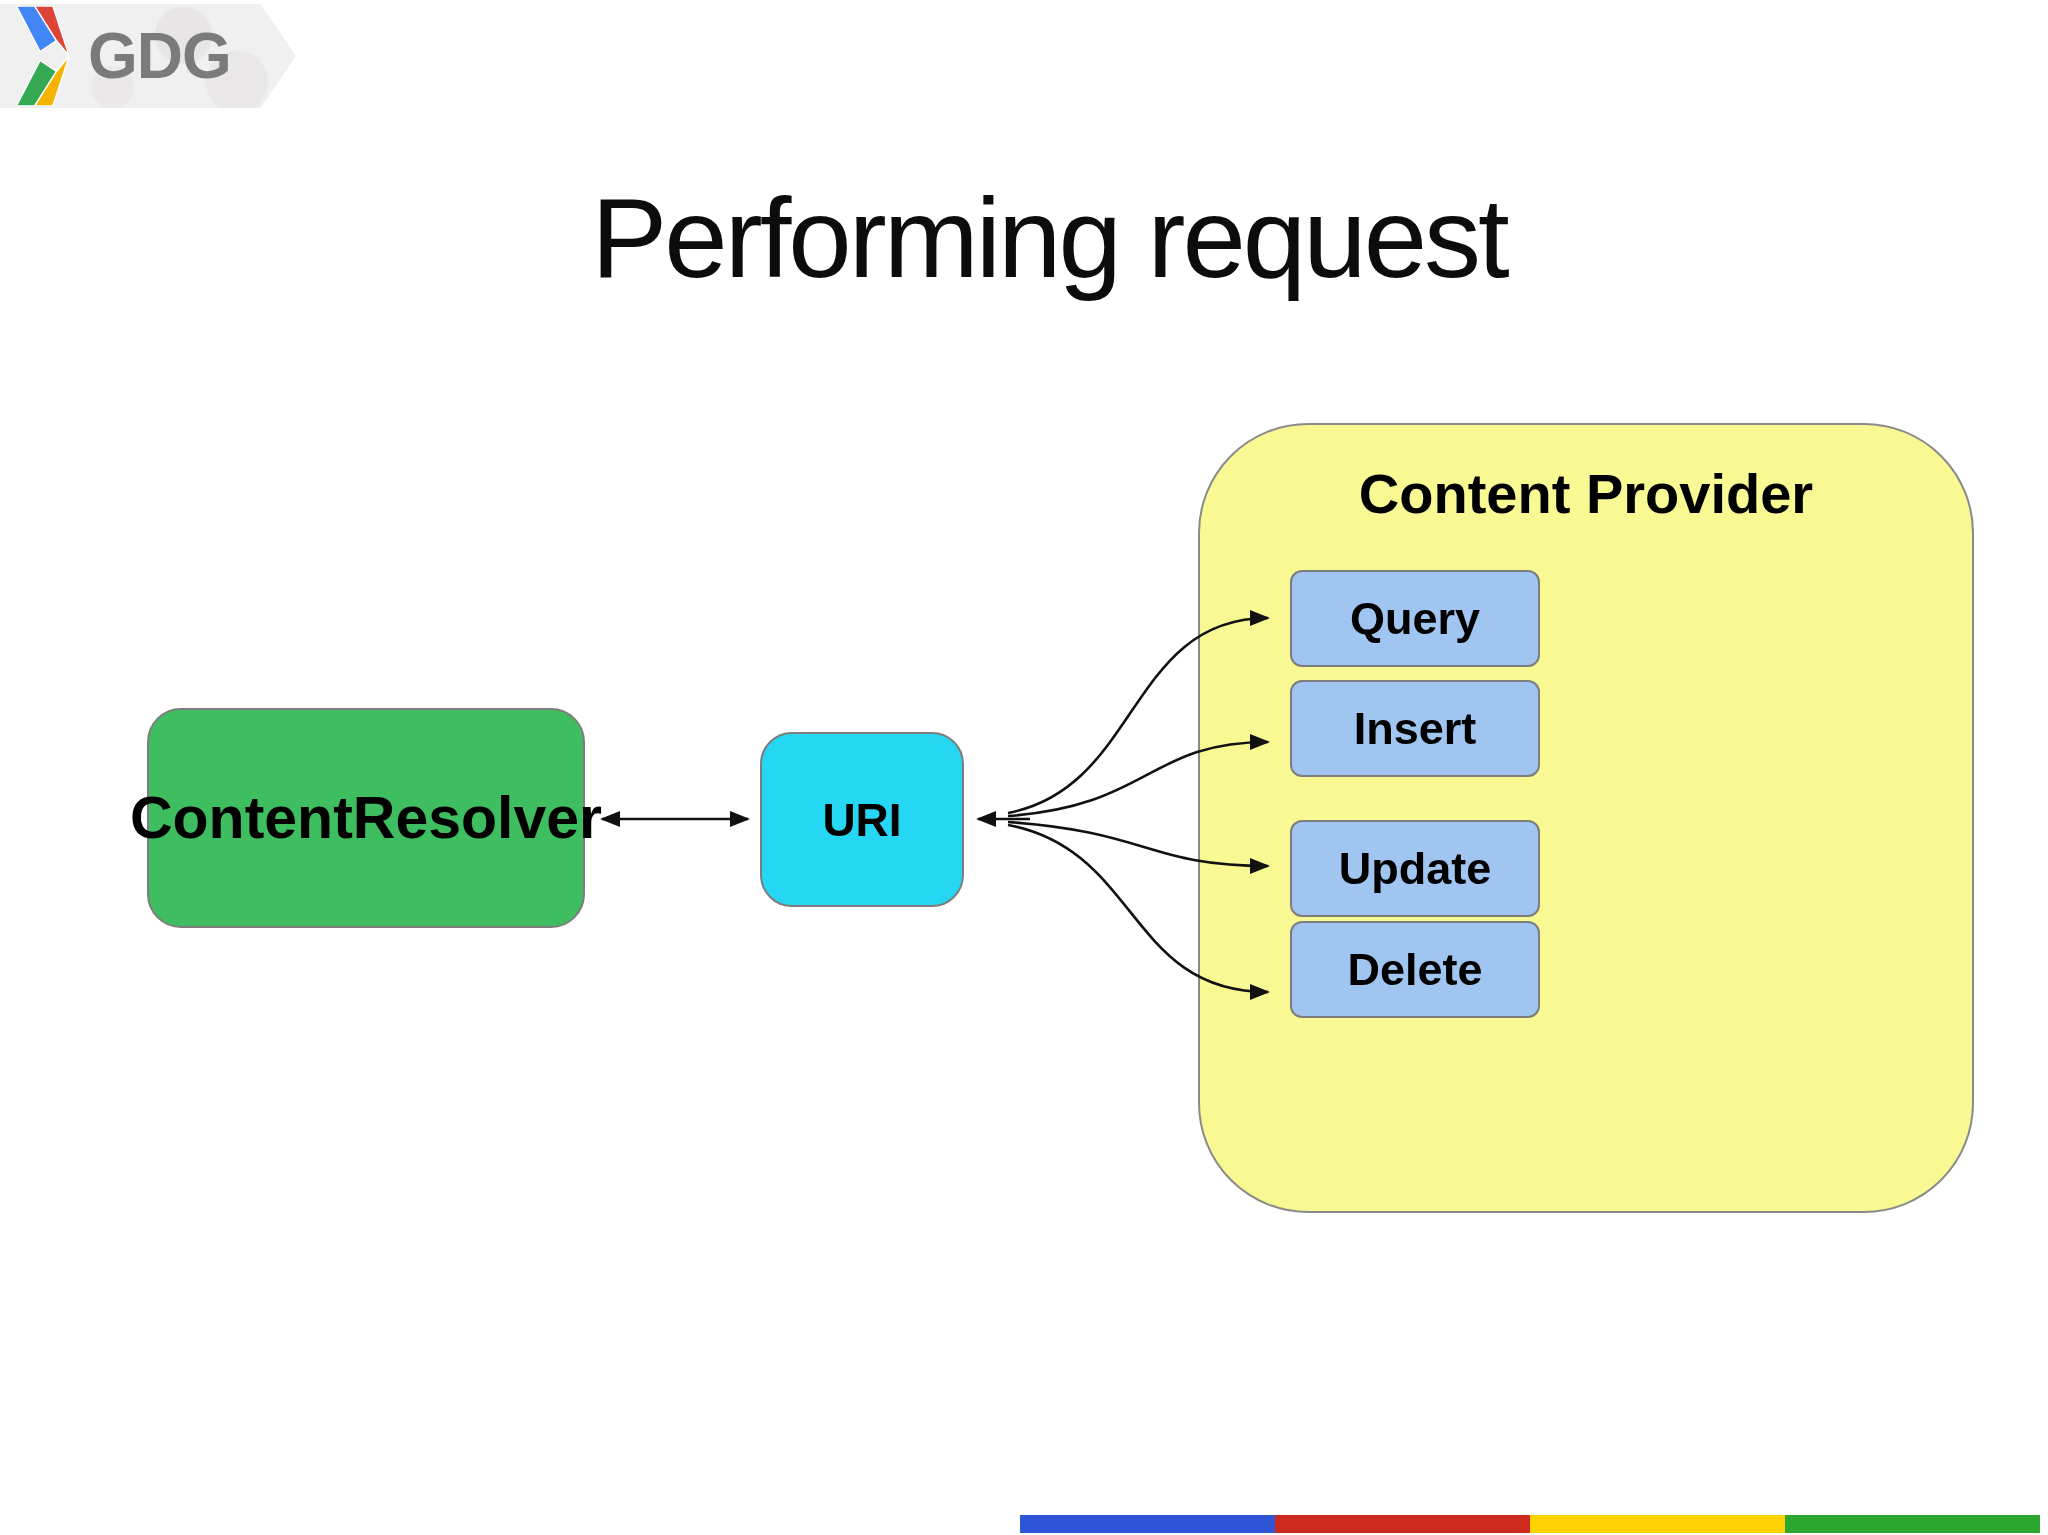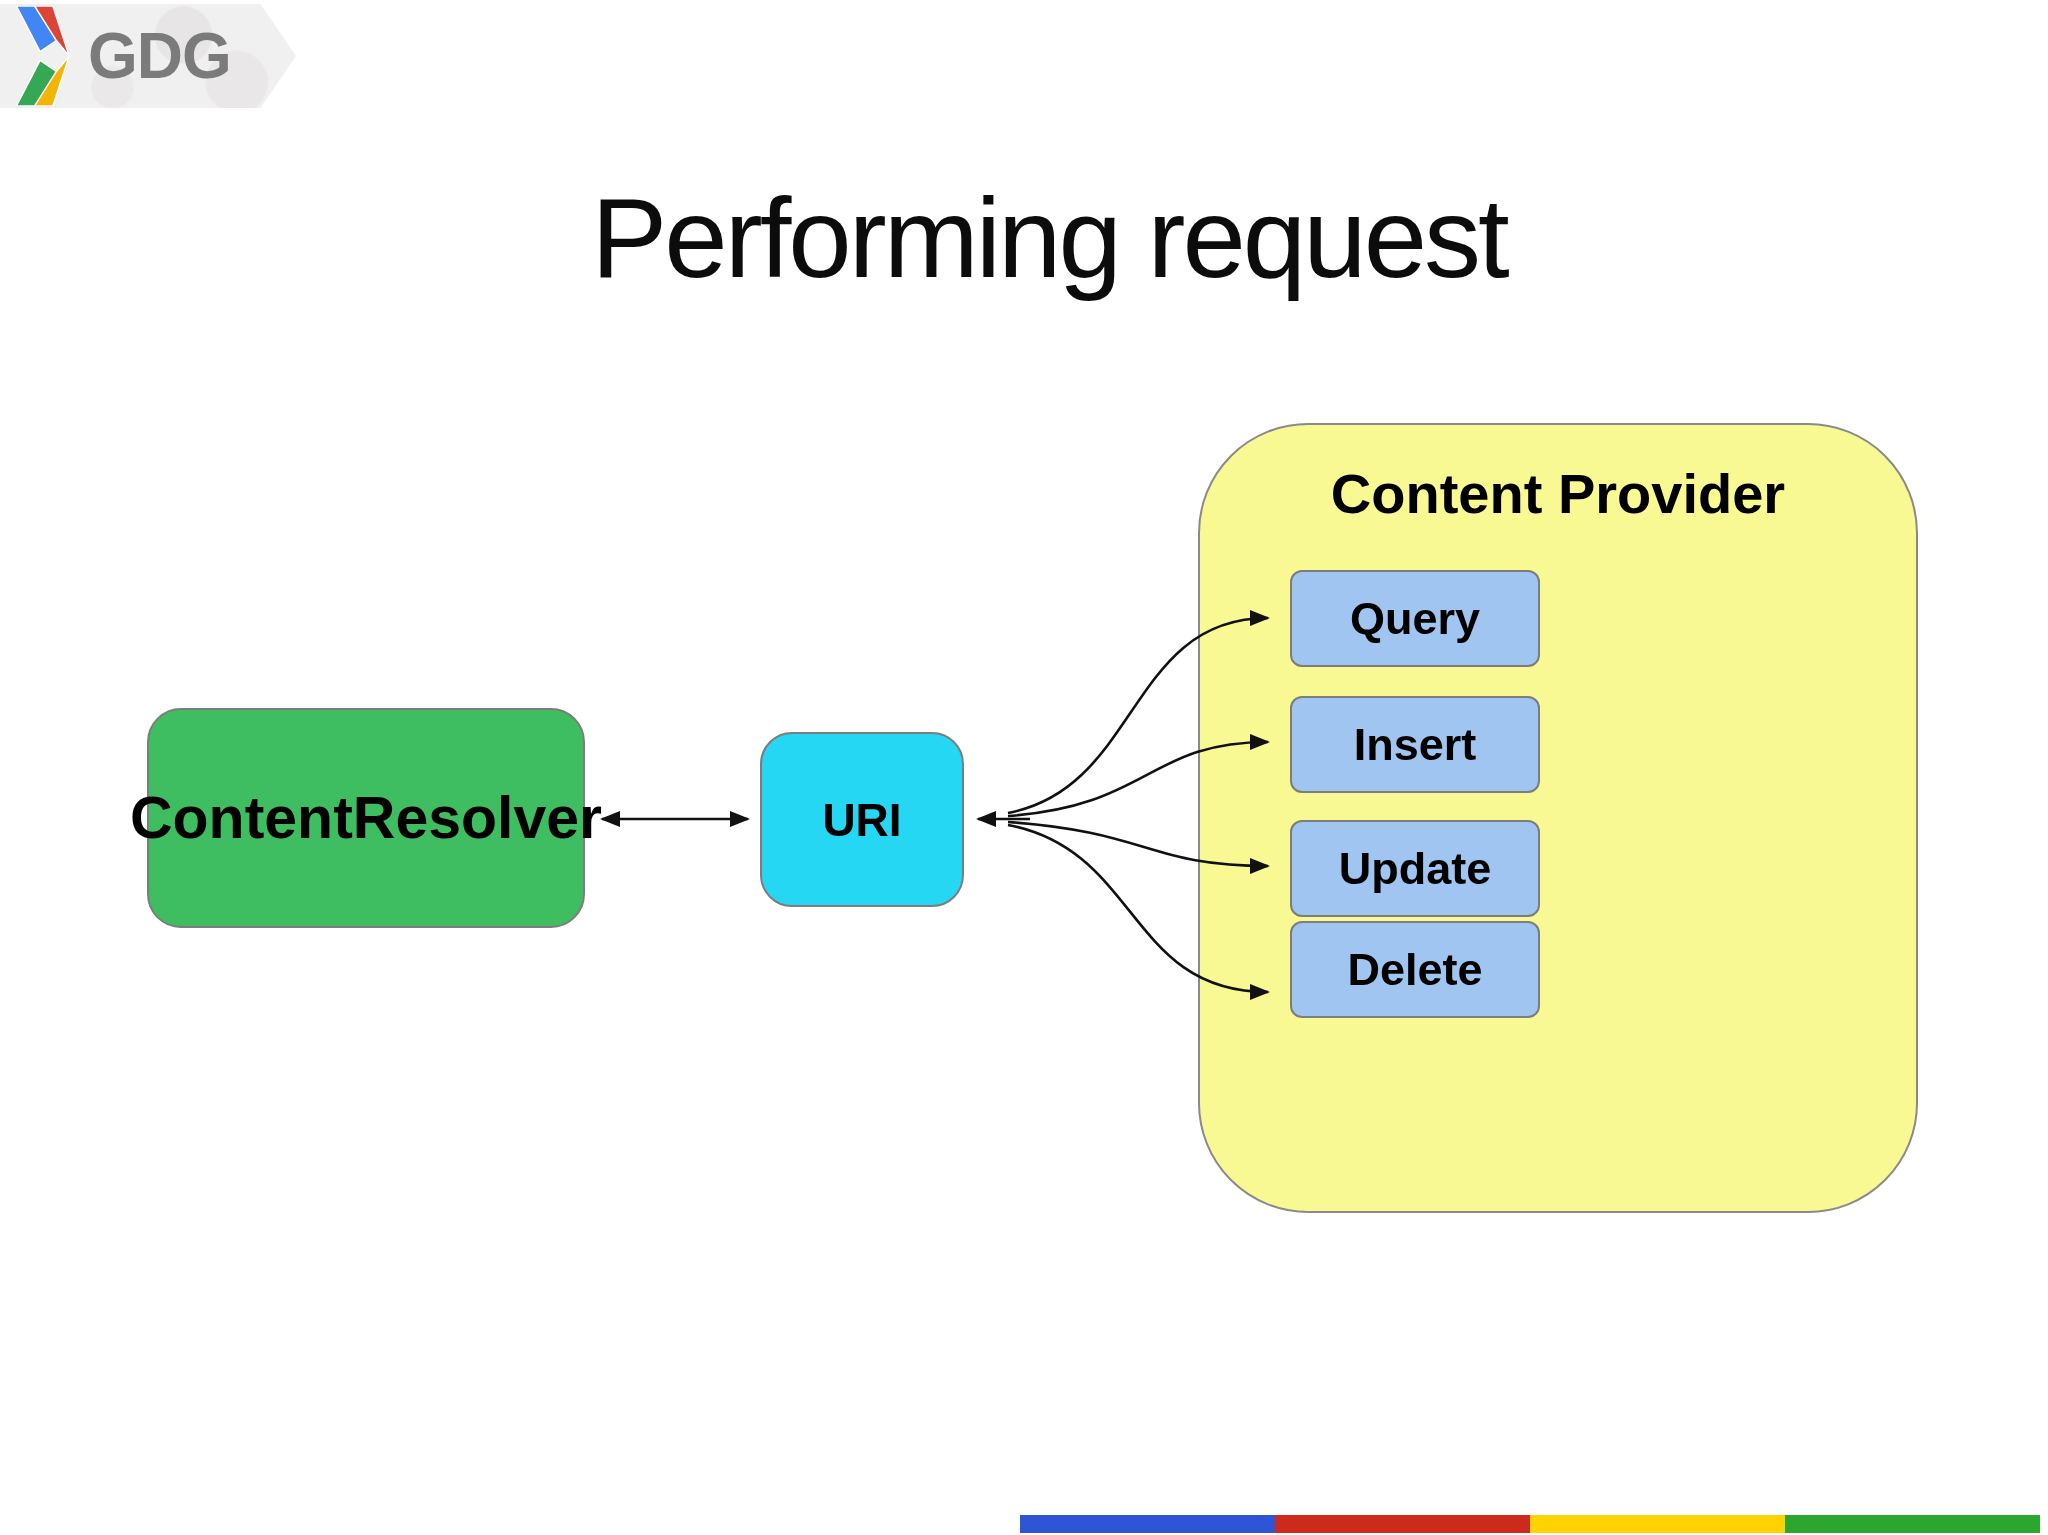--- a/index.html
+++ b/index.html
@@ -34,33 +34,33 @@
        font-weight:bold;color:#000;box-sizing:border-box;}
   .resolver-box{
     left:147px;top:708px;width:438px;height:220px;border-radius:34px;
     background:var(--green-box,#3ebe60);border:2px solid #7d7d7d;font-size:59px;
   }
   .uri-box{
     left:760px;top:732px;width:204px;height:175px;border-radius:32px;
     background:var(--cyan-box,#25d7f2);border:2px solid #7d7d7d;font-size:46px;
   }
   .provider-box{
-    position:absolute;left:1198px;top:423px;width:720px;height:790px;border-radius:110px;
+    position:absolute;left:1198px;top:423px;width:776px;height:790px;border-radius:110px;
     background:var(--yellow-box,#f8f992);border:2px solid #8a8a8a;box-sizing:border-box;padding-left:17px;
   }
   .provider-title{
     position:absolute;left:0;right:0;top:36px;text-align:center;
     font-size:56px;font-weight:bold;color:#000;
   }
   .op-box{
     left:90px;width:250px;height:97px;border-radius:12px;
     background:var(--blue-box,#9fc5f0);border:2px solid #7d7d7d;font-size:45px;
   }
   .op-query{top:145px;}
-  .op-insert{top:271px;}
+  .op-insert{top:255px;}
   .op-update{top:395px;}
   .op-delete{top:496px;}
   
   .arrows{position:absolute;left:0;top:0;width:2048px;height:1535px;pointer-events:none;}
   
   .footer-bar{
     position:absolute;left:1020px;top:1515px;width:1020px;height:18px;display:flex;
   }
   .footer-seg{flex:1 1 0;height:100%;}
 </style>

